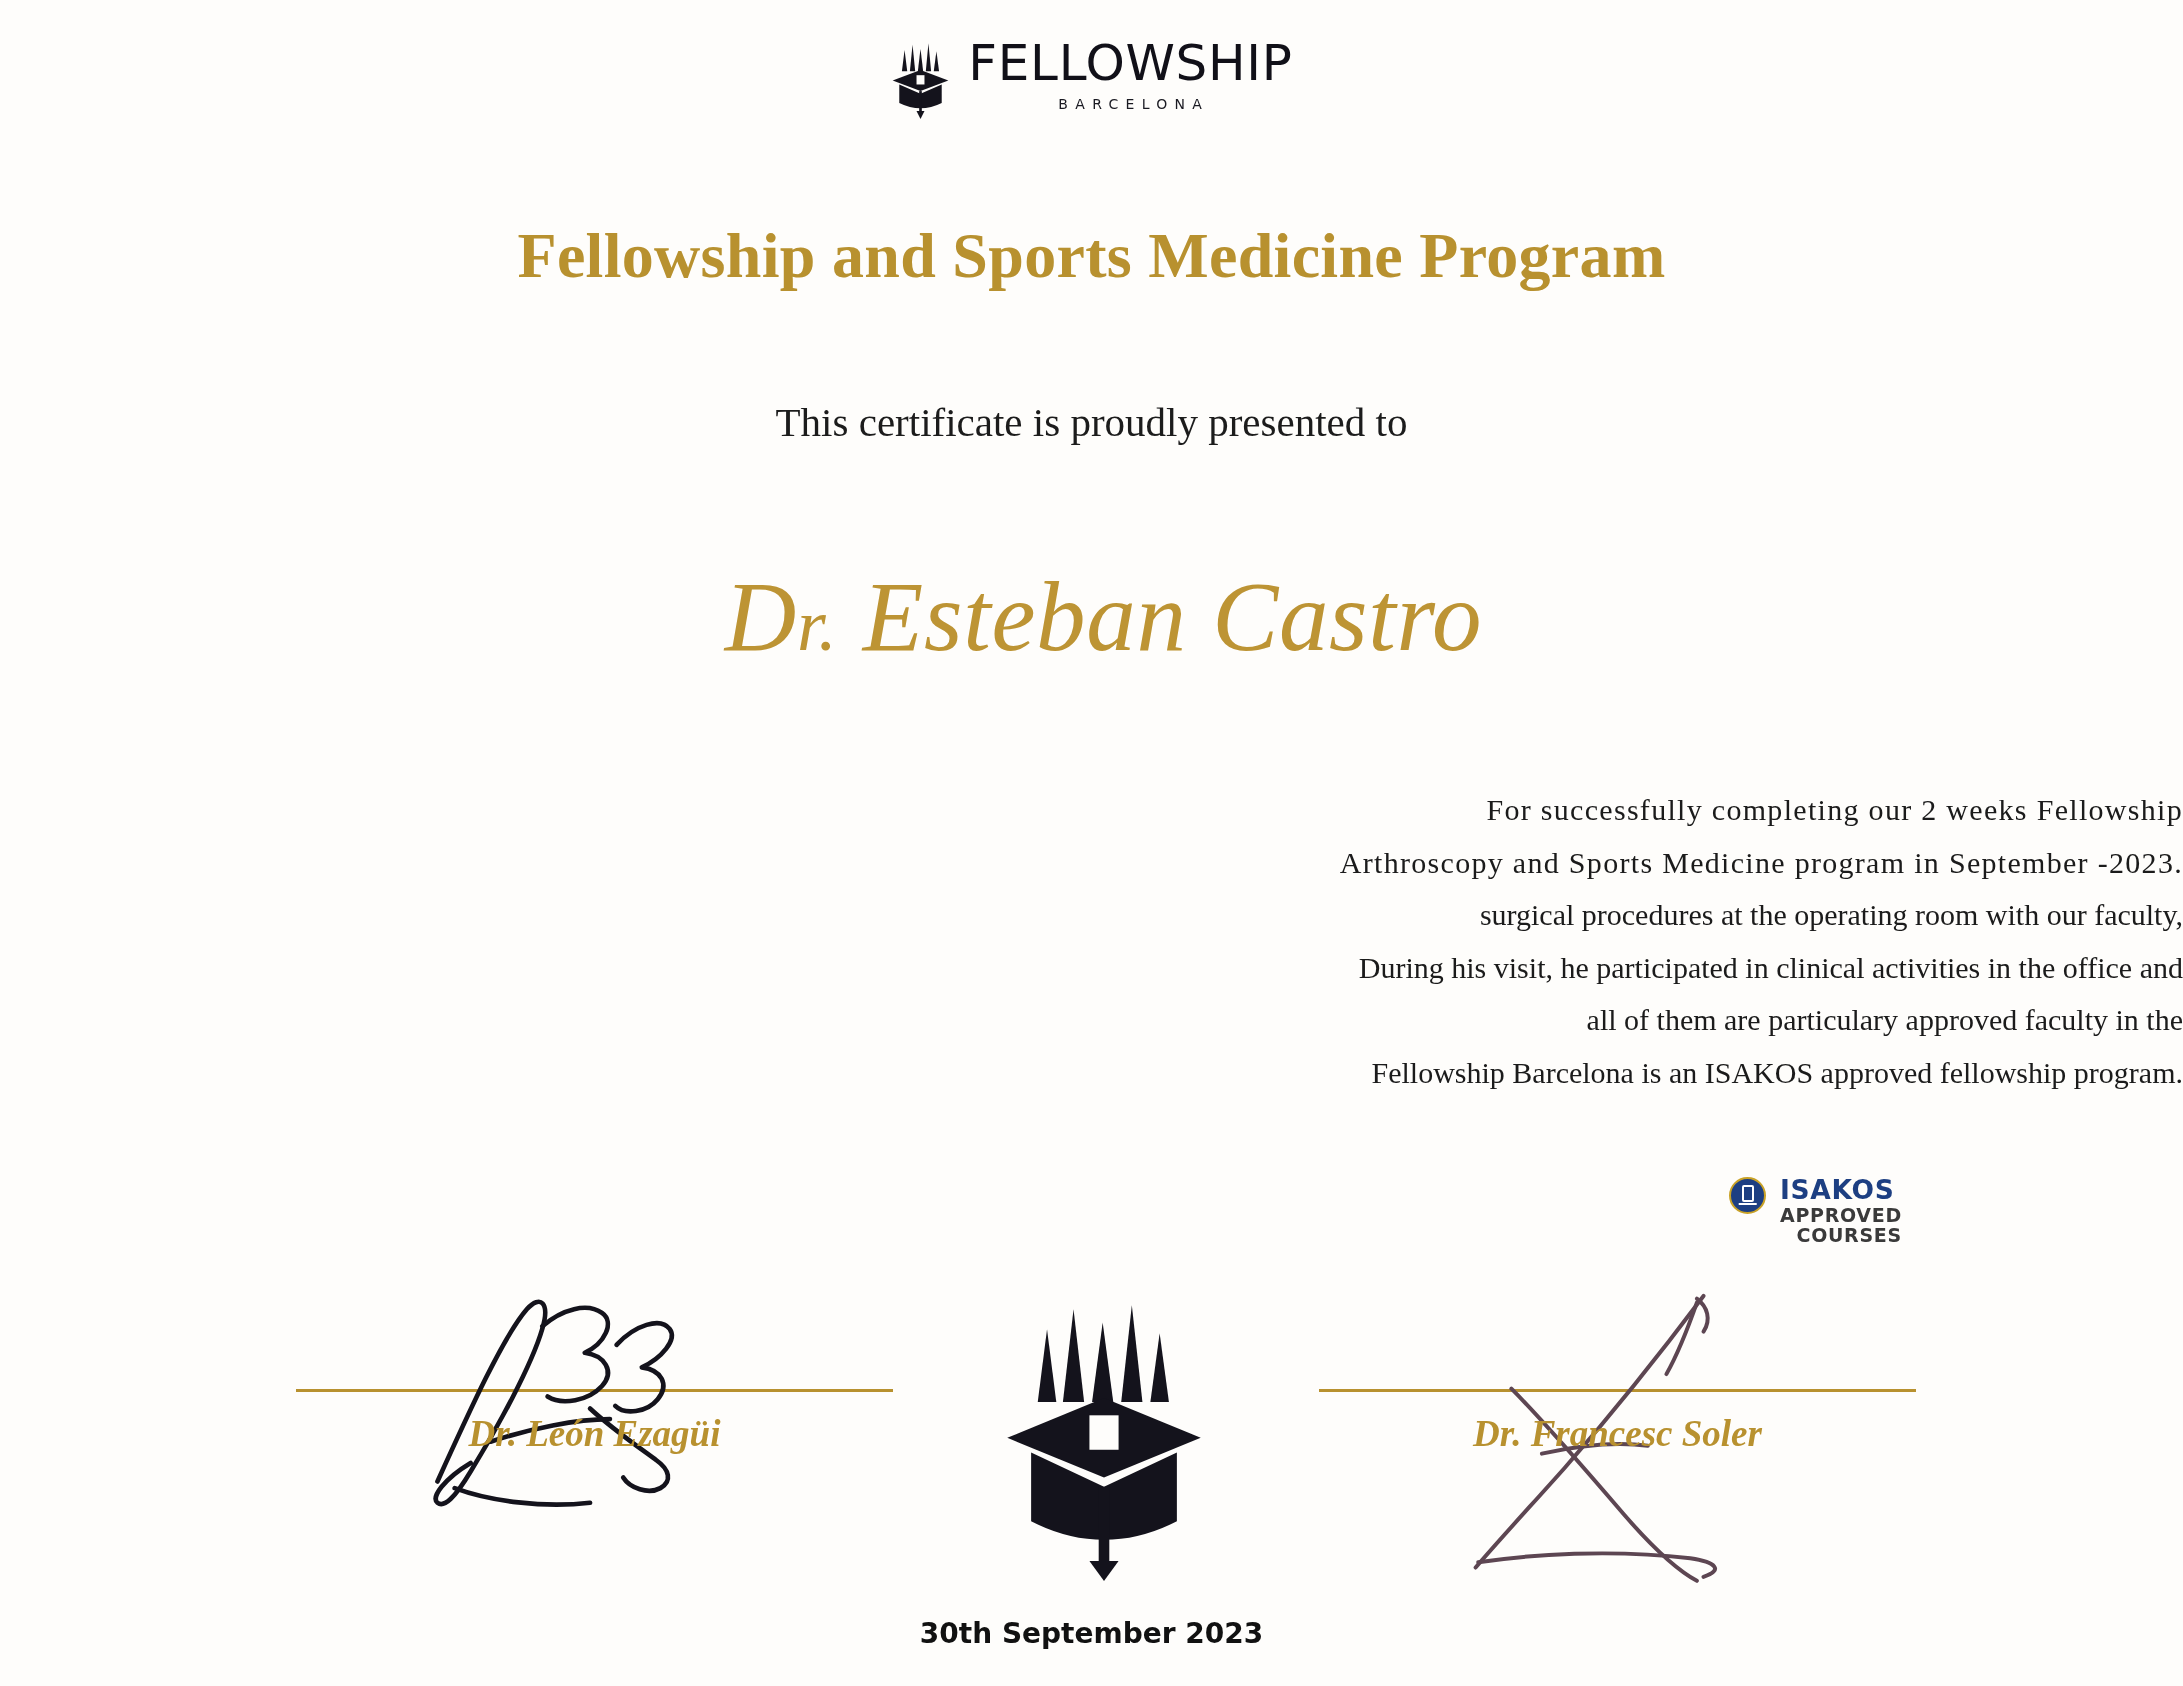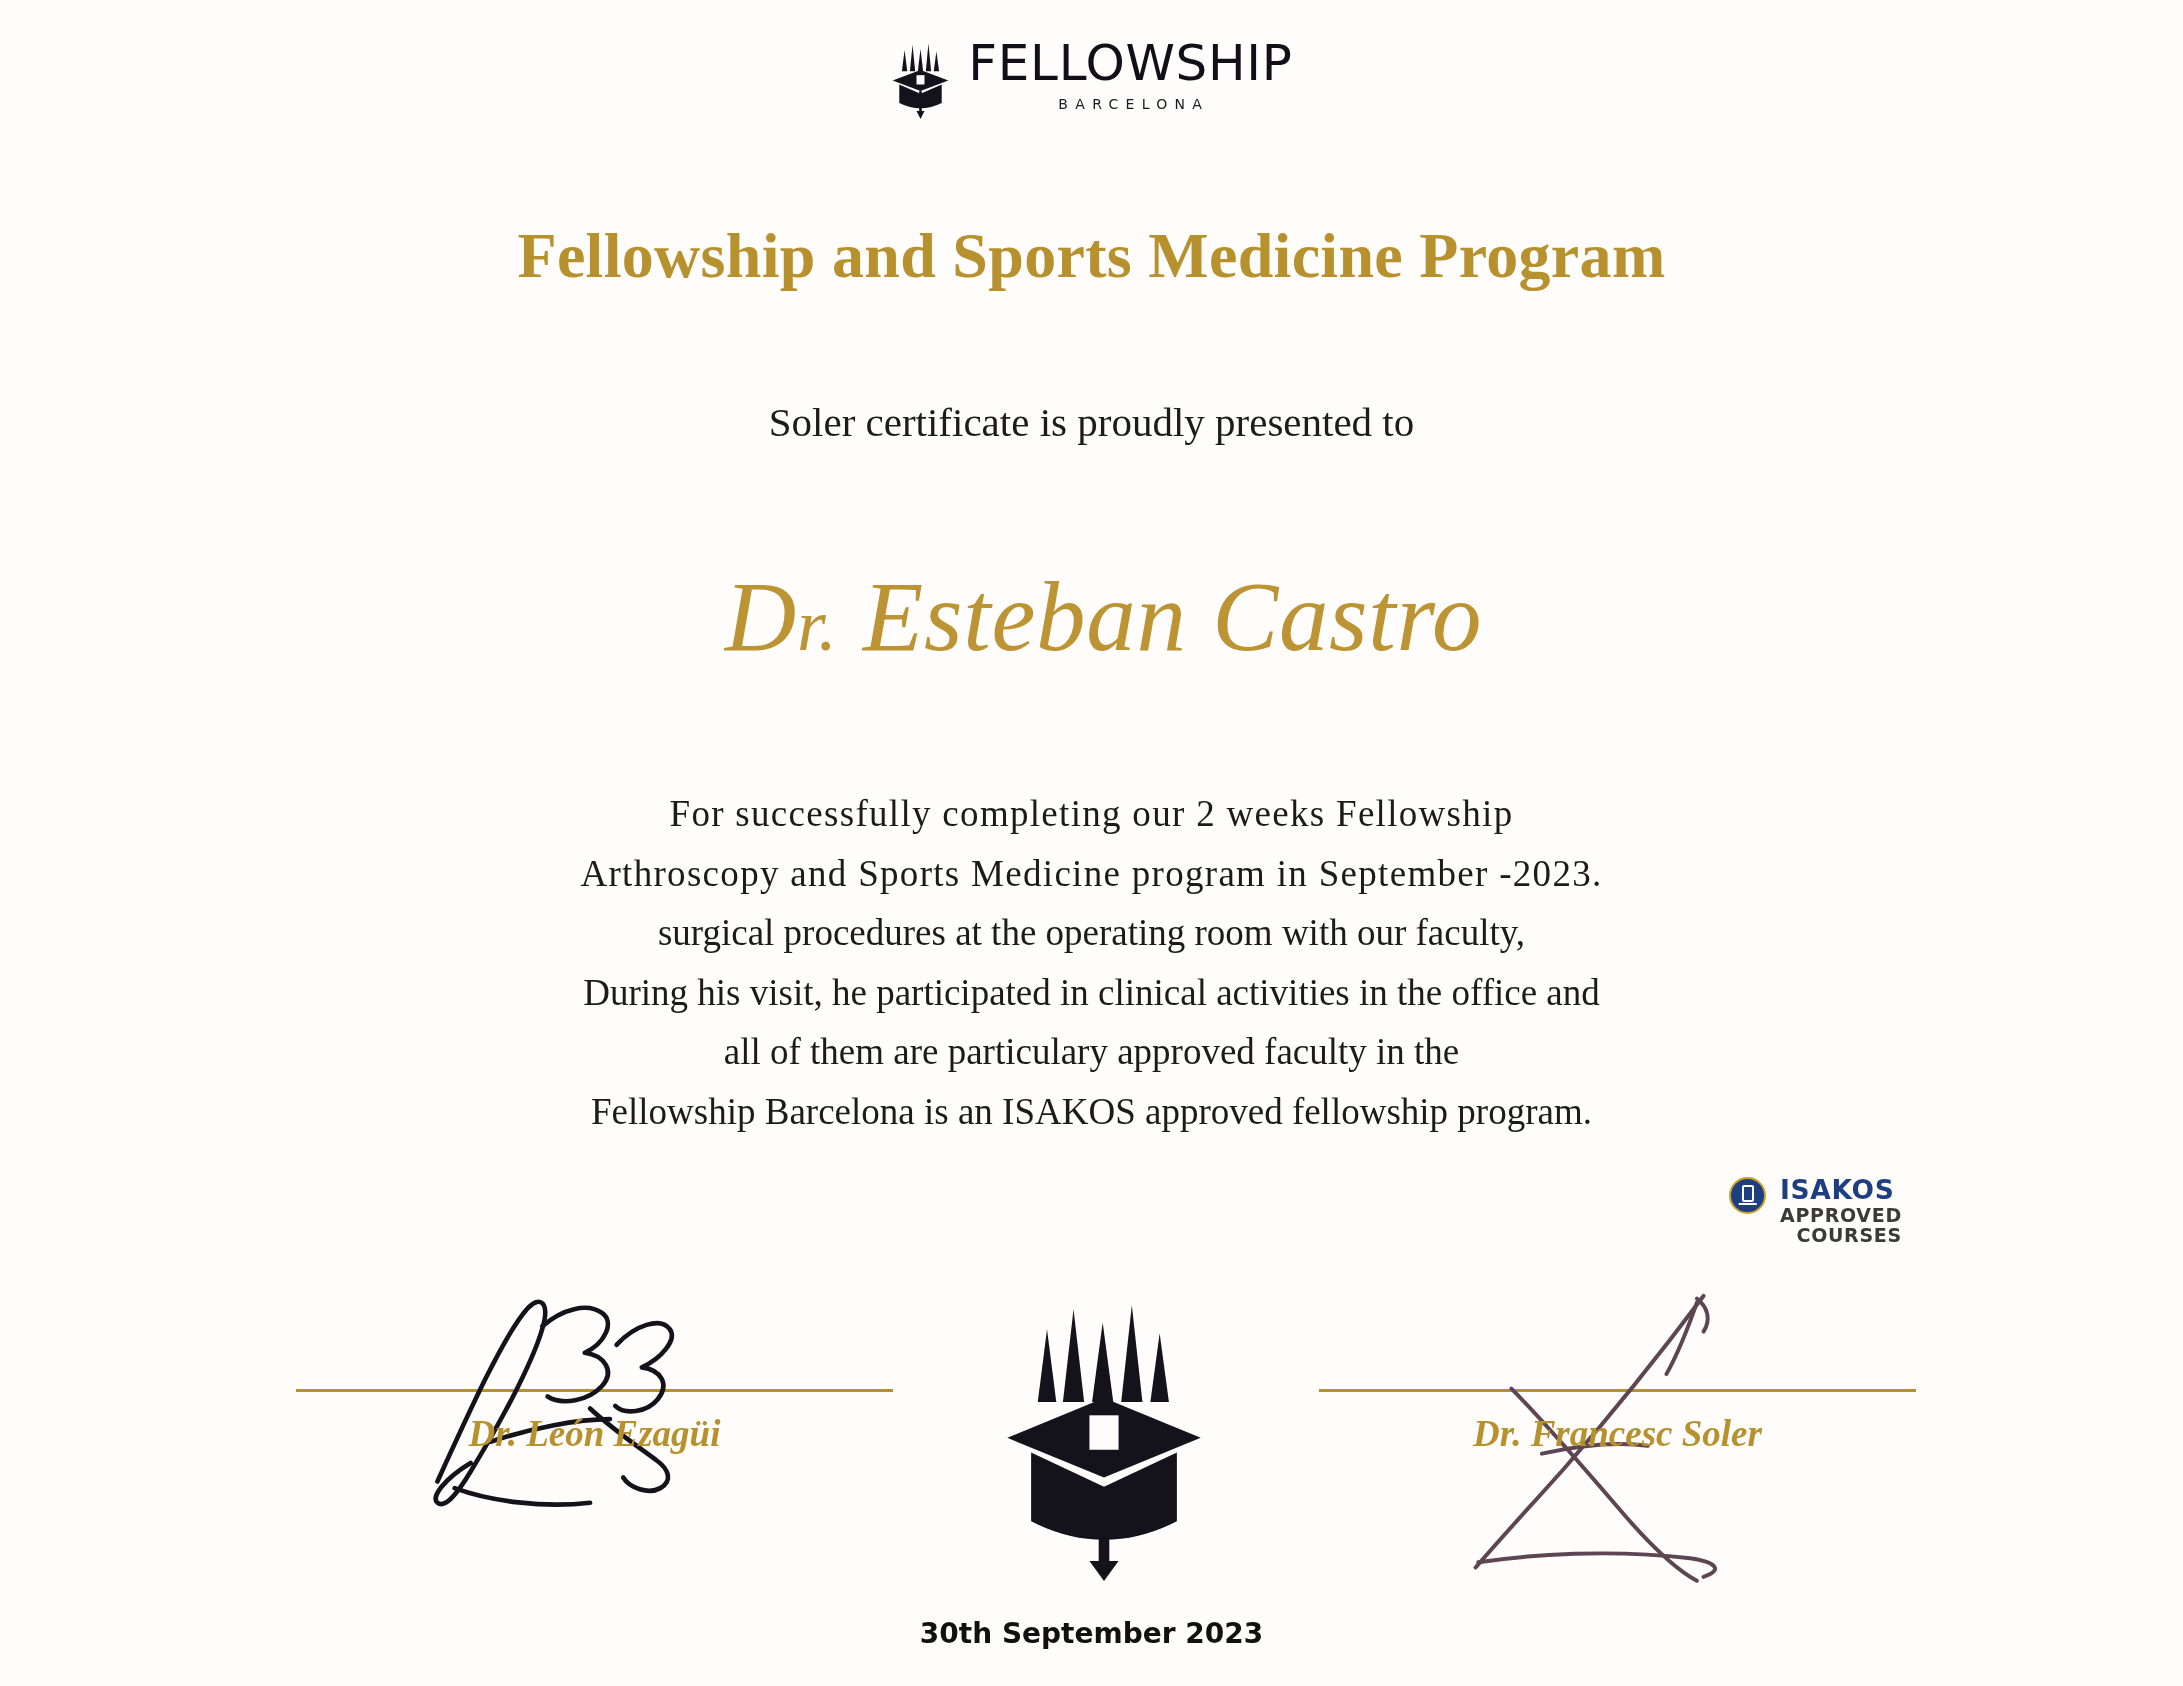--- a/index.html
+++ b/index.html
@@ -106,23 +106,23 @@
   .recipient-name .small-caps {
     font-size: 74px;
   }
 
   
   .body-block {
     position: absolute;
     top: 795px;
     left: 0;
     width: 100%;
-    text-align: center;
-    font-family: "Liberation Serif", serif;
-    font-size: 37px;
+    text-align: right;
+    font-family: "Liberation Serif", serif;
+    font-size: 30px;
     color: #1b1b1b;
     line-height: 1.0;
   }
   .body-line {
     display: block;
     margin-bottom: 22.5px;
     white-space: nowrap;
   }
   .sp-mid { letter-spacing: 1.3px; }
 
@@ -272,21 +272,21 @@
       </div>
       <div class="logo-text-col">
         <div class="logo-word">FELLOWSHIP</div>
         <div class="logo-sub">BARCELONA</div>
       </div>
     </div>
   </div>
 
   <div class="program-title">Fellowship and Sports Medicine Program</div>
 
-  <div class="presented-line">Soler certificate is proudly presented to</div>
+  <div class="presented-line">This certificate is proudly presented to</div>
 
   <div class="recipient-name">
     <span>D</span><span class="small-caps">r.</span>&nbsp;<span>Esteban Castro</span>
   </div>
 
   <div class="body-block">
     <span class="body-line sp-mid">For successfully completing our 2 weeks Fellowship</span>
     <span class="body-line sp-mid">Arthroscopy and Sports Medicine program in September -2023.</span>
     <span class="body-line">surgical procedures at the operating room with our faculty,</span>
     <span class="body-line">During his visit, he participated in clinical activities in the office and</span>

